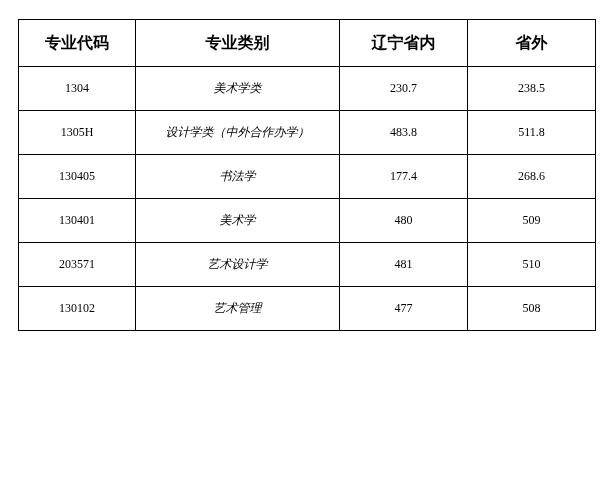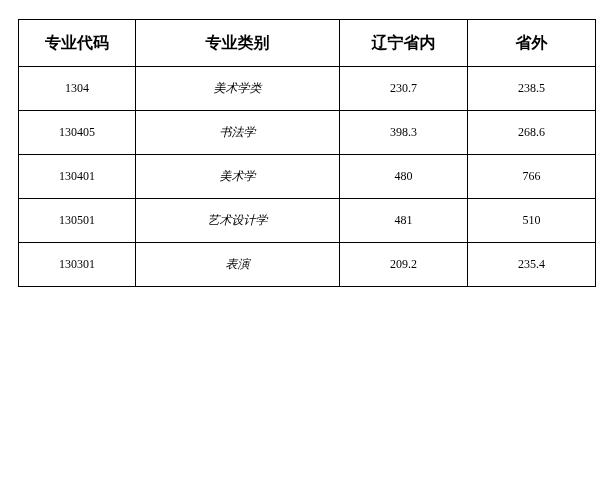--- a/index.html
+++ b/index.html
@@ -70,38 +70,44 @@
       </tr>
     </thead>
     <tbody>
       <tr>
         <td class="cell-code">1304</td>
         <td class="cell-cat">美术学类</td>
         <td class="cell-num">230.7</td>
         <td class="cell-num">238.5</td>
       </tr>
       <tr>
+        <td class="cell-code">1305H</td>
+        <td class="cell-cat">设计学类（中外合作办学）</td>
+        <td class="cell-num">483.8</td>
+        <td class="cell-num">511.8</td>
+      </tr>
+      <tr>
         <td class="cell-code">130405</td>
         <td class="cell-cat">书法学</td>
-        <td class="cell-num">398.3</td>
+        <td class="cell-num">177.4</td>
         <td class="cell-num">268.6</td>
       </tr>
       <tr>
         <td class="cell-code">130401</td>
         <td class="cell-cat">美术学</td>
         <td class="cell-num">480</td>
-        <td class="cell-num">766</td>
+        <td class="cell-num">509</td>
       </tr>
       <tr>
-        <td class="cell-code">130501</td>
+        <td class="cell-code">203571</td>
         <td class="cell-cat">艺术设计学</td>
         <td class="cell-num">481</td>
         <td class="cell-num">510</td>
       </tr>
       <tr>
-        <td class="cell-code">130301</td>
-        <td class="cell-cat">表演</td>
-        <td class="cell-num">209.2</td>
-        <td class="cell-num">235.4</td>
+        <td class="cell-code">130102</td>
+        <td class="cell-cat">艺术管理</td>
+        <td class="cell-num">477</td>
+        <td class="cell-num">508</td>
       </tr>
     </tbody>
   </table>
 </div>
 
 </body></html>

